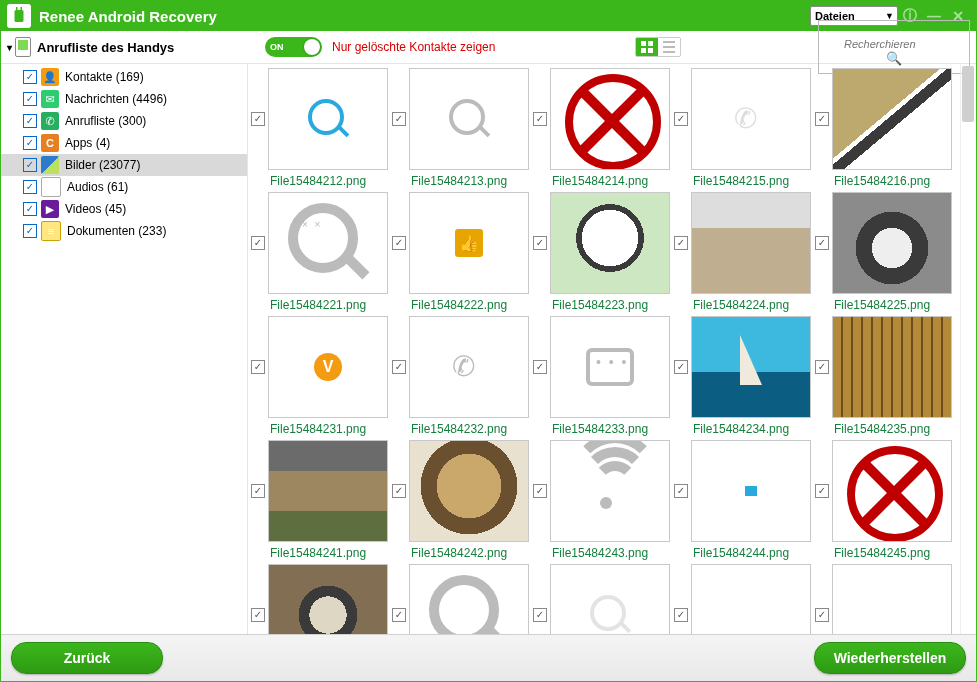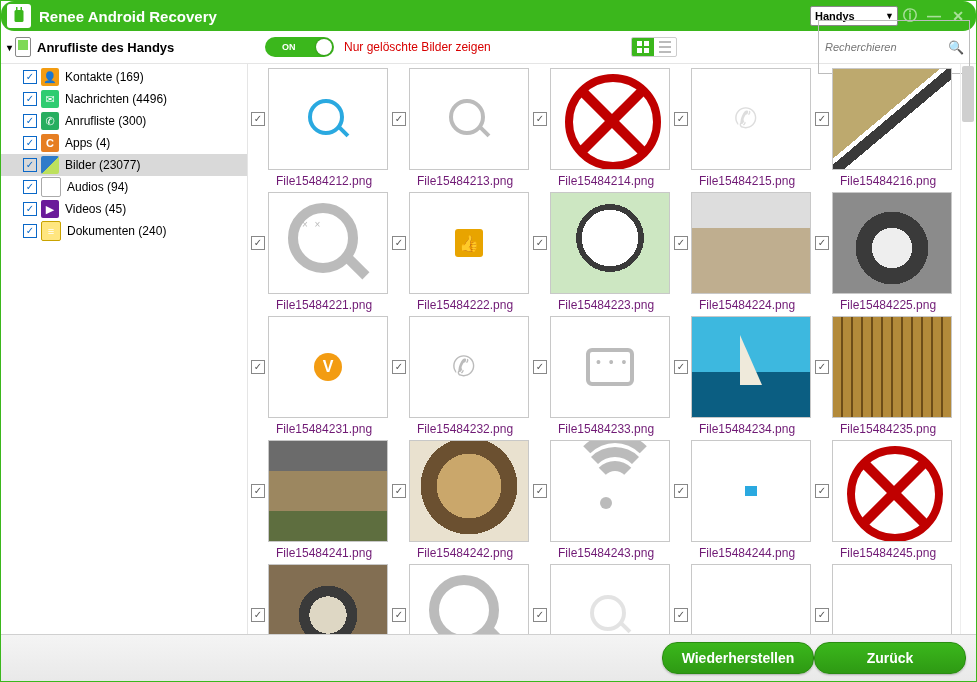--- a/index.html
+++ b/index.html
@@ -6,40 +6,40 @@
     --green:#3bb71c;
     --green-dark:#2e9a13;
     --blue:#0a68c8;
     --gray-border:#c8c8c8;
     --red:#d80000;
   }
   html,body{margin:0;padding:0;font-family:Arial,Helvetica,sans-serif;font-size:12px;color:#000;}
   body{width:977px;height:682px;border:1px solid var(--green);box-sizing:border-box;background:#fff;display:flex;flex-direction:column;}
 
   
-  .titlebar{height:30px;background:var(--green);display:flex;align-items:center;color:#fff;font-size:15px;font-weight:bold;padding:0 6px;border-radius:13px;}
+  .titlebar{height:30px;background:var(--green);display:flex;align-items:center;color:#fff;font-size:15px;font-weight:bold;padding:0 6px;}
   .titlebar .logo{width:24px;height:24px;background:#fff;border-radius:3px;margin-right:8px;display:flex;align-items:center;justify-content:center;color:var(--green);font-size:14px;}
   .titlebar .spacer{flex:1;}
   .titlebar .lang{width:82px;height:18px;background:#fff;border:1px solid #888;color:#000;font-size:11px;padding-left:4px;display:flex;align-items:center;justify-content:space-between;border-radius:2px;}
   .titlebar .lang .caret{font-size:9px;margin-right:3px;}
   .titlebar .sys{width:24px;height:24px;display:flex;align-items:center;justify-content:center;color:#a8e099;font-size:14px;cursor:default;}
 
   
   .toolbar{height:28px;display:flex;align-items:center;padding:2px 6px;border-bottom:1px solid #e5e5e5;}
   .tree-header{display:flex;align-items:center;font-weight:bold;font-size:13px;}
   .tree-header .caret{font-size:10px;margin-right:3px;}
   .tree-header .phone{width:14px;height:18px;background:#fff;border:1px solid #888;border-radius:2px;margin-right:6px;position:relative;}
   .tree-header .phone::after{content:"";position:absolute;left:2px;top:2px;width:10px;height:10px;background:#7ed957;}
-  .toggle{width:52px;height:20px;border-radius:10px;background:var(--green);display:flex;align-items:center;color:#fff;font-size:9px;font-weight:bold;padding-left:17px;position:relative;margin-left:14px;}
+  .toggle{width:52px;height:20px;border-radius:10px;background:var(--green);display:flex;align-items:center;color:#fff;font-size:9px;font-weight:bold;padding-left:5px;position:relative;margin-left:14px;}
   .toggle .knob{width:16px;height:16px;background:#fff;border-radius:50%;position:absolute;right:2px;top:2px;box-shadow:0 0 2px rgba(0,0,0,.4);}
   .toolbar .deleted-label{color:#d80000;font-size:12px;margin-left:10px;}
   .viewbtns{display:flex;border:1px solid #ccc;border-radius:2px;overflow:hidden;margin-left:auto;}
   .viewbtns .vb{width:22px;height:18px;display:flex;align-items:center;justify-content:center;font-size:12px;color:#888;}
   .viewbtns .vb.active{background:var(--green);color:#fff;}
-  .search{width:142px;height:20px;border:1px solid #bcbcbc;display:flex;align-items:center;margin-left:14px;padding:16px 4px;}
+  .search{width:142px;height:20px;border:1px solid #bcbcbc;display:flex;align-items:center;margin-left:14px;padding:16px 4px;flex-direction:column;}
   .search input{border:none;outline:none;flex:1;font-size:11px;font-style:italic;color:#888;width:100px;}
   .search .mag{font-size:13px;color:#000;}
 
   
   .main{flex:1;display:flex;overflow:hidden;}
 
   
   .sidebar{width:246px;border-right:1px solid #e5e5e5;padding-top:2px;}
   .side-item{height:22px;display:flex;align-items:center;padding-left:40px;position:relative;cursor:default;}
   .side-item.selected{background:#d9d9d9;}
@@ -58,21 +58,21 @@
   
   .gridwrap{flex:1;position:relative;overflow:hidden;}
   .grid{position:absolute;left:2px;top:2px;right:16px;height:680px;display:flex;flex-wrap:wrap;align-content:flex-start;}
   .scrollbar{position:absolute;right:1px;top:0;bottom:0;width:14px;border-left:1px solid #eee;}
   .scrollbar .thumb{position:absolute;left:1px;top:2px;width:12px;height:56px;background:#cfcfcf;border-radius:2px;}
 
   .cell{width:141px;margin-bottom:2px;position:relative;}
   .cell .row{display:flex;align-items:center;height:106px;}
   .cell .cbx{width:12px;height:12px;border:1px solid #888;display:flex;align-items:center;justify-content:center;color:#555;font-size:10px;margin-left:1px;margin-right:3px;flex:none;line-height:1;}
   .cell .thumb{width:118px;height:100px;border:1px solid var(--gray-border);display:flex;align-items:center;justify-content:center;overflow:hidden;background:#fff;}
-  .cell .fname{color:#701a75;font-size:12px;margin-left:26px;padding-top:2px;white-space:nowrap;}
+  .cell .fname{color:#15803d;font-size:12px;margin-left:20px;padding-top:2px;white-space:nowrap;}
 
   
   .magnify{position:relative;width:40px;height:40px;}
   .magnify .circ{width:28px;height:28px;border:4px solid #bbb;border-radius:50%;position:absolute;}
   .magnify .handle{width:14px;height:4px;background:#bbb;position:absolute;left:28px;top:30px;transform:rotate(45deg);}
   .magnify.blue .circ{border-color:#2aa9e0;}
   .magnify.blue .handle{background:#2aa9e0;}
   .magnify.big .circ{width:50px;height:50px;border-width:10px;}
   .magnify.big .handle{width:28px;height:10px;left:54px;top:58px;}
   .magnify.big{width:80px;height:80px;}
@@ -122,39 +122,39 @@
   <div class="logo">
     <svg width="18" height="18" viewBox="0 0 24 24">
         <rect x="6" y="4" width="12" height="16" rx="2" fill="#3bb71c"></rect>
         <rect x="8" y="0" width="2" height="5" fill="#3bb71c"></rect>
         <rect x="14" y="0" width="2" height="5" fill="#3bb71c"></rect>
       </svg>
   </div>
   <span>Renee Android Recovery</span>
   <div class="spacer"></div>
   <div class="lang">
-    <span>Handys</span>
+    <span>Dateien</span>
     <span class="caret">▼</span>
   </div>
   <div class="sys">ⓘ</div>
   <div class="sys">—</div>
   <div class="sys">✕</div>
 </div>
 
 <div class="toolbar">
   <div class="tree-header" style="width:244px;">
     <span class="caret">▾</span>
     <div class="phone"></div>
     <span>Anrufliste des Handys</span>
   </div>
   <div class="toggle">
     <span>ON</span>
     <div class="knob"></div>
   </div>
-  <span class="deleted-label">Nur gelöschte Bilder zeigen</span>
+  <span class="deleted-label">Nur gelöschte Kontakte zeigen</span>
   <div class="viewbtns" style="margin-left:140px;">
     <div class="vb active">
       <svg width="12" height="12" viewBox="0 0 12 12">
           <rect width="5" height="5" fill="#fff"></rect>
           <rect x="7" width="5" height="5" fill="#fff"></rect>
           <rect y="7" width="5" height="5" fill="#fff"></rect>
           <rect x="7" y="7" width="5" height="5" fill="#fff"></rect>
         </svg>
     </div>
     <div class="vb">
@@ -195,31 +195,31 @@
         <span class="lbl">Apps (4)</span>
       </div>
       <div class="side-item selected">
         <div class="cb">✓</div>
         <div class="ic ic-images"></div>
         <span class="lbl">Bilder (23077)</span>
       </div>
       <div class="side-item">
         <div class="cb">✓</div>
         <div class="ic ic-audio">▶</div>
-        <span class="lbl">Audios (94)</span>
+        <span class="lbl">Audios (61)</span>
       </div>
       <div class="side-item">
         <div class="cb">✓</div>
         <div class="ic ic-video">▶</div>
         <span class="lbl">Videos (45)</span>
       </div>
       <div class="side-item">
         <div class="cb">✓</div>
         <div class="ic ic-doc">≡</div>
-        <span class="lbl">Dokumenten (240)</span>
+        <span class="lbl">Dokumenten (233)</span>
       </div>
     </div>
 
   <div class="gridwrap">
     <div class="grid" id="grid">
         <div class="cell">
           <div class="row">
             <div class="cbx">✓</div>
             <div class="thumb">
               <div class="magnify blue">
@@ -463,15 +463,15 @@
           </div>
         </div>
       </div>
     <div class="scrollbar">
       <div class="thumb"></div>
     </div>
   </div>
 </div>
 
 <div class="bottombar">
+  <div class="btn back">Zurück</div>
   <div class="btn recover">Wiederherstellen</div>
-  <div class="btn back">Zurück</div>
 </div>
 
 </body></html>

